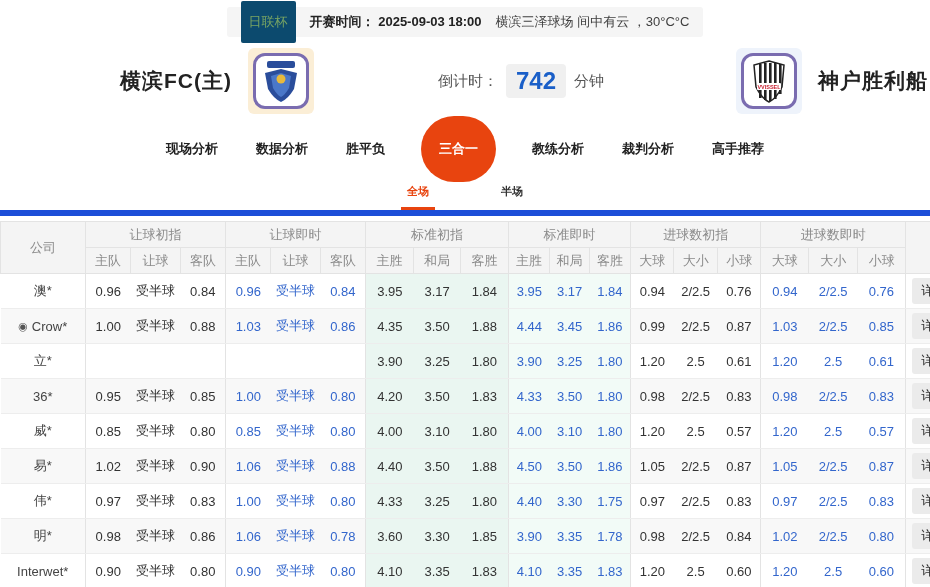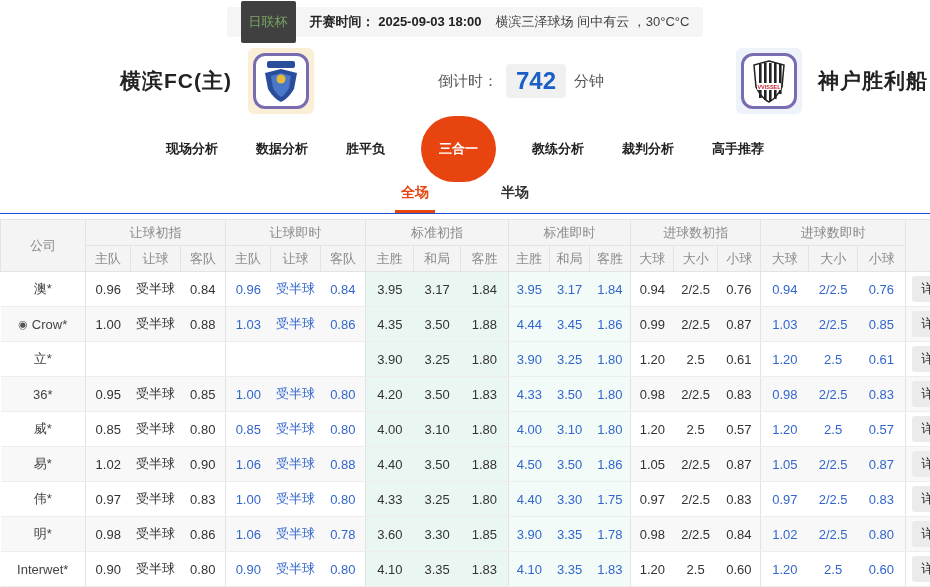--- a/index.html
+++ b/index.html
@@ -3,21 +3,21 @@
 <meta charset="utf-8">
 <style>
   * { margin:0; padding:0; box-sizing:border-box; }
   html,body { width:930px; height:587px; overflow:hidden; background:#fff;
     font-family:"Liberation Sans","DejaVu Sans",sans-serif; color:#333; }
 
   
   .topbar-wrap { display:flex; justify-content:center; padding-top:7px; }
   .topbar { background:#f5f5f5; border-radius:3px; height:30px; display:flex;
     align-items:center; gap:14px; padding:0 14px; font-size:13px; color:#444; }
-  .league-badge { background:#404040; color:#79a563; padding:12px 8px; border-radius:2px; font-size:13px; }
+  .league-badge { background:#0c4a6e; color:#79a563; padding:12px 8px; border-radius:2px; font-size:13px; }
   .kickoff { font-weight:bold; color:#222;text-align:center; }
   .venue { color:#404040; }
 
   
   .match-header { display:flex; align-items:center; height:88px; padding-left:112px; padding-right:2px; }
   .team { display:flex; align-items:center; gap:16px;margin-left:8px; }
   .team-name { font-size:21px; font-weight:bold; color:#222; letter-spacing:1px; }
   .crest-box { width:66px; height:66px; border-radius:6px; display:flex; align-items:center; justify-content:center; }
   .crest-box.home { background:#fbeed6; }
   .crest-box.away { background:#eef3fb; }
@@ -28,22 +28,22 @@
   .countdown-value { background:#f0f0f0; border-radius:4px; padding:3px 10px;
     font-size:24px; font-weight:bold; color:#1a5fc8; }
 
   
   .tabs { display:flex; justify-content:center; align-items:center; gap:34px; height:48px;
     font-size:13px; font-weight:600; color:#222; }
   .tab { cursor:pointer; padding:8px 2px; }
   .tab.active { background:#e8440f; color:#ffffff; border-radius:999px; padding:24px 18px; }
 
   
-  .subtabs { display:flex; justify-content:center; gap:60px; border-bottom:1px solid #1d4ed8;
-    font-size:14px; font-weight:600; margin-top:2px; }
+  .subtabs { display:flex; justify-content:center; gap:60px; border-bottom:6px solid #1d4ed8;
+    font-size:11px; font-weight:600; margin-top:2px; }
   .subtab { padding:9px 6px 8px; color:#333; cursor:pointer; border-bottom:3px solid transparent; }
   .subtab.active { color:#e8440f; border-bottom-color:#e8440f; }
 
   
   .table-wrap { width:930px; overflow:hidden; margin-top:5px; }
   table { border-collapse:collapse; table-layout:fixed; width:936px; font-size:13px; }
   thead th { background:#f4f4f4; color:#8a8a8a; font-weight:normal; font-size:13px;
     border:1px solid #e3e3e3; height:26px; }
   tbody td { height:35px; text-align:center; color:#333; border-bottom:1px solid #ededed; }
   tbody tr.alt td { background:#f8f8f8; }

